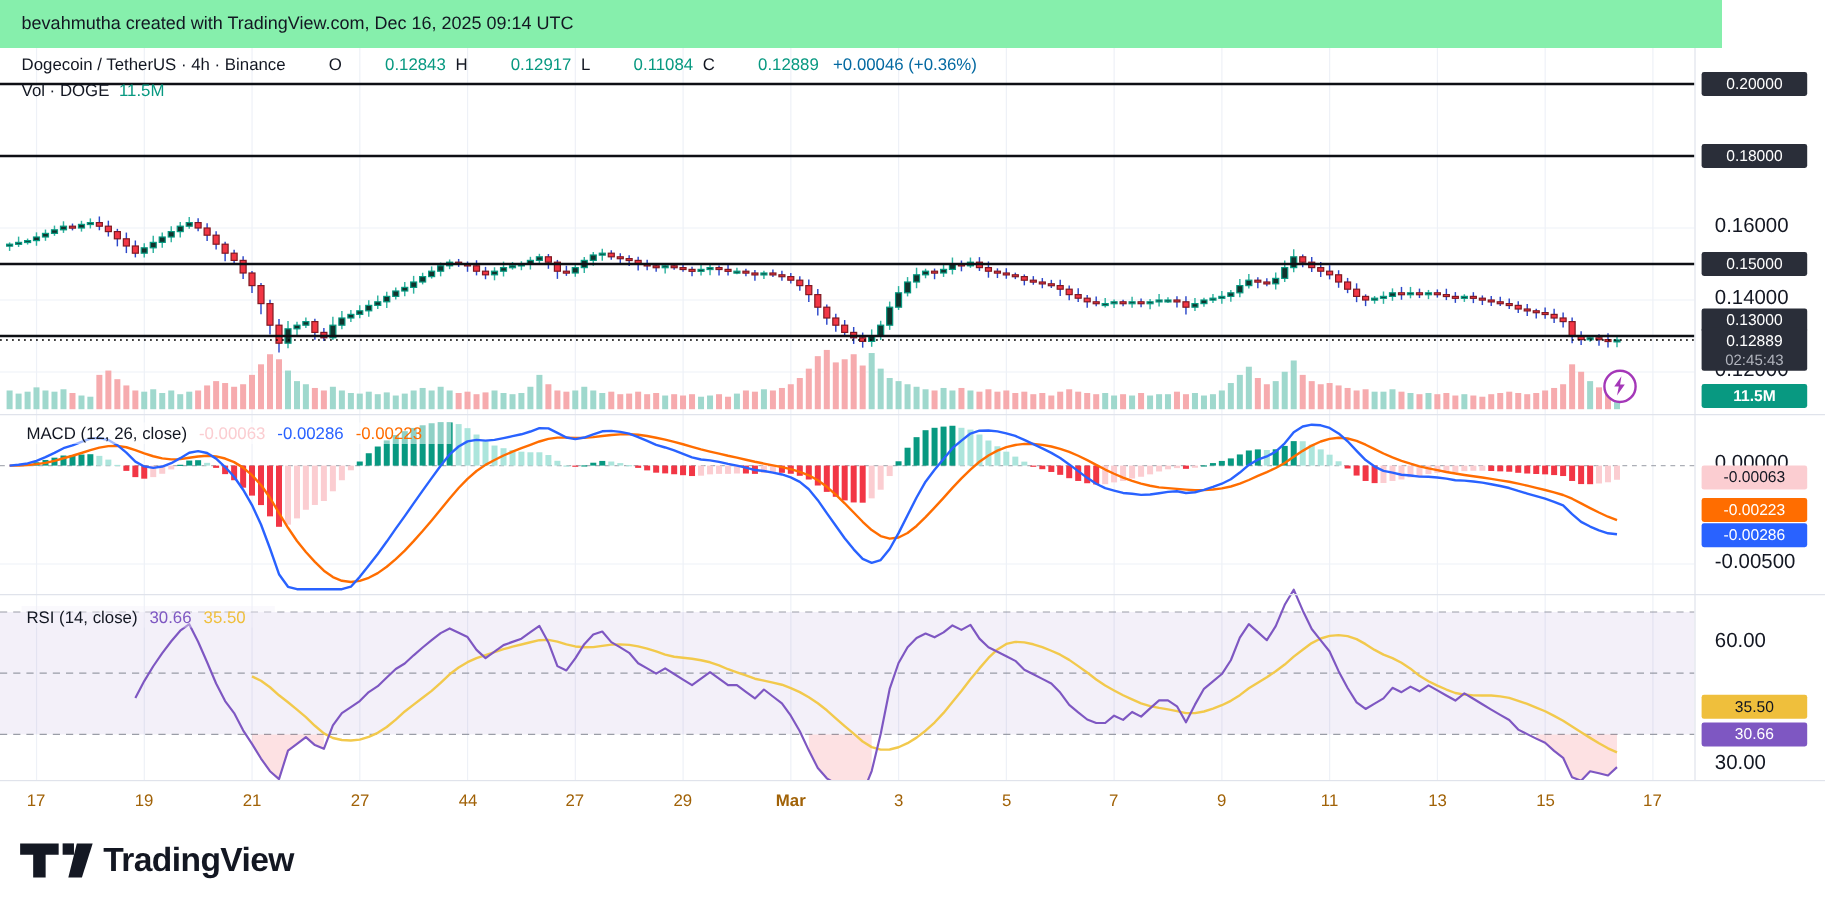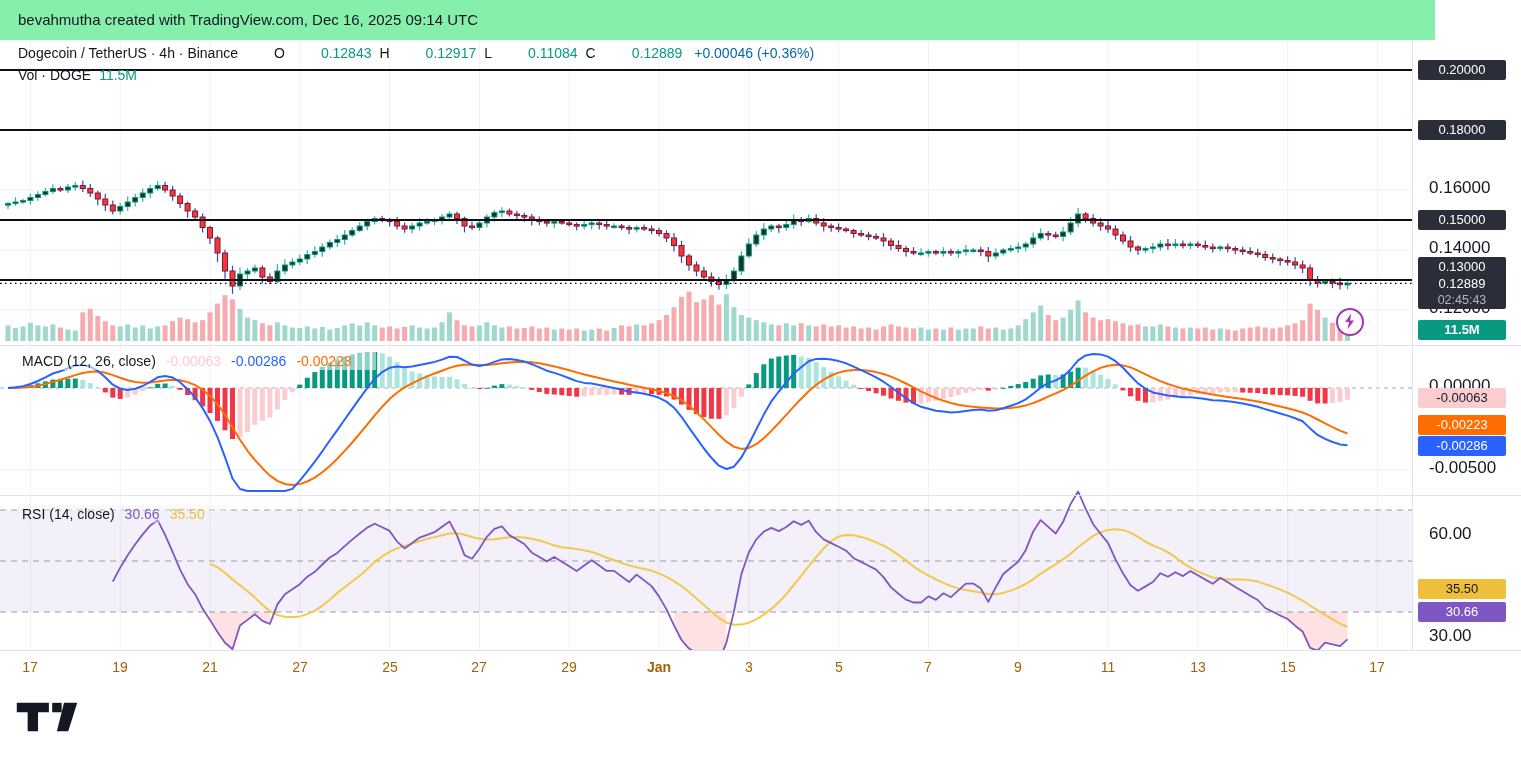--- a/index.html
+++ b/index.html
@@ -848,24 +848,24 @@
     <span class="axis-badge" style="top:396px;background:#2962FF;color:#ffffff">-0.00286</span>
     <span class="axis-badge" style="top:539px;background:#EFBF3C;color:#131722">35.50</span>
     <span class="axis-badge" style="top:562px;background:#7E57C2;color:#ffffff">30.66</span>
   </div>
 
 <div class="overlay" id="time-axis">
     <span class="time-label" style="left:30px">17</span>
     <span class="time-label" style="left:120px">19</span>
     <span class="time-label" style="left:210px">21</span>
     <span class="time-label" style="left:300px">27</span>
-    <span class="time-label" style="left:390px">25</span>
+    <span class="time-label" style="left:390px">44</span>
     <span class="time-label" style="left:479px">27</span>
     <span class="time-label" style="left:569px">29</span>
-    <span class="time-label bold" style="left:659px">Jan</span>
+    <span class="time-label bold" style="left:659px">Mar</span>
     <span class="time-label" style="left:749px">3</span>
     <span class="time-label" style="left:839px">5</span>
     <span class="time-label" style="left:928px">7</span>
     <span class="time-label" style="left:1018px">9</span>
     <span class="time-label" style="left:1108px">11</span>
     <span class="time-label" style="left:1198px">13</span>
     <span class="time-label" style="left:1288px">15</span>
     <span class="time-label" style="left:1377px">17</span>
   </div>
 
@@ -875,14 +875,15 @@
   </svg>
 </div>
 
 <div class="overlay" id="footer">
   <div id="logo">
     <svg width="62" height="34" viewBox="0 0 64 36">
       <path d="M0 3 H34 V13 H22.5 V33 H11.5 V13 H0 Z" fill="#141823"></path>
       <rect x="37.5" y="3" width="10" height="10" fill="#141823"></rect>
       <path d="M50 3 H64 L54.5 33 H42.5 Z" fill="#141823"></path>
     </svg>
+    <span id="logo-text">TradingView</span>
   </div>
 </div>
 
 </body></html>

